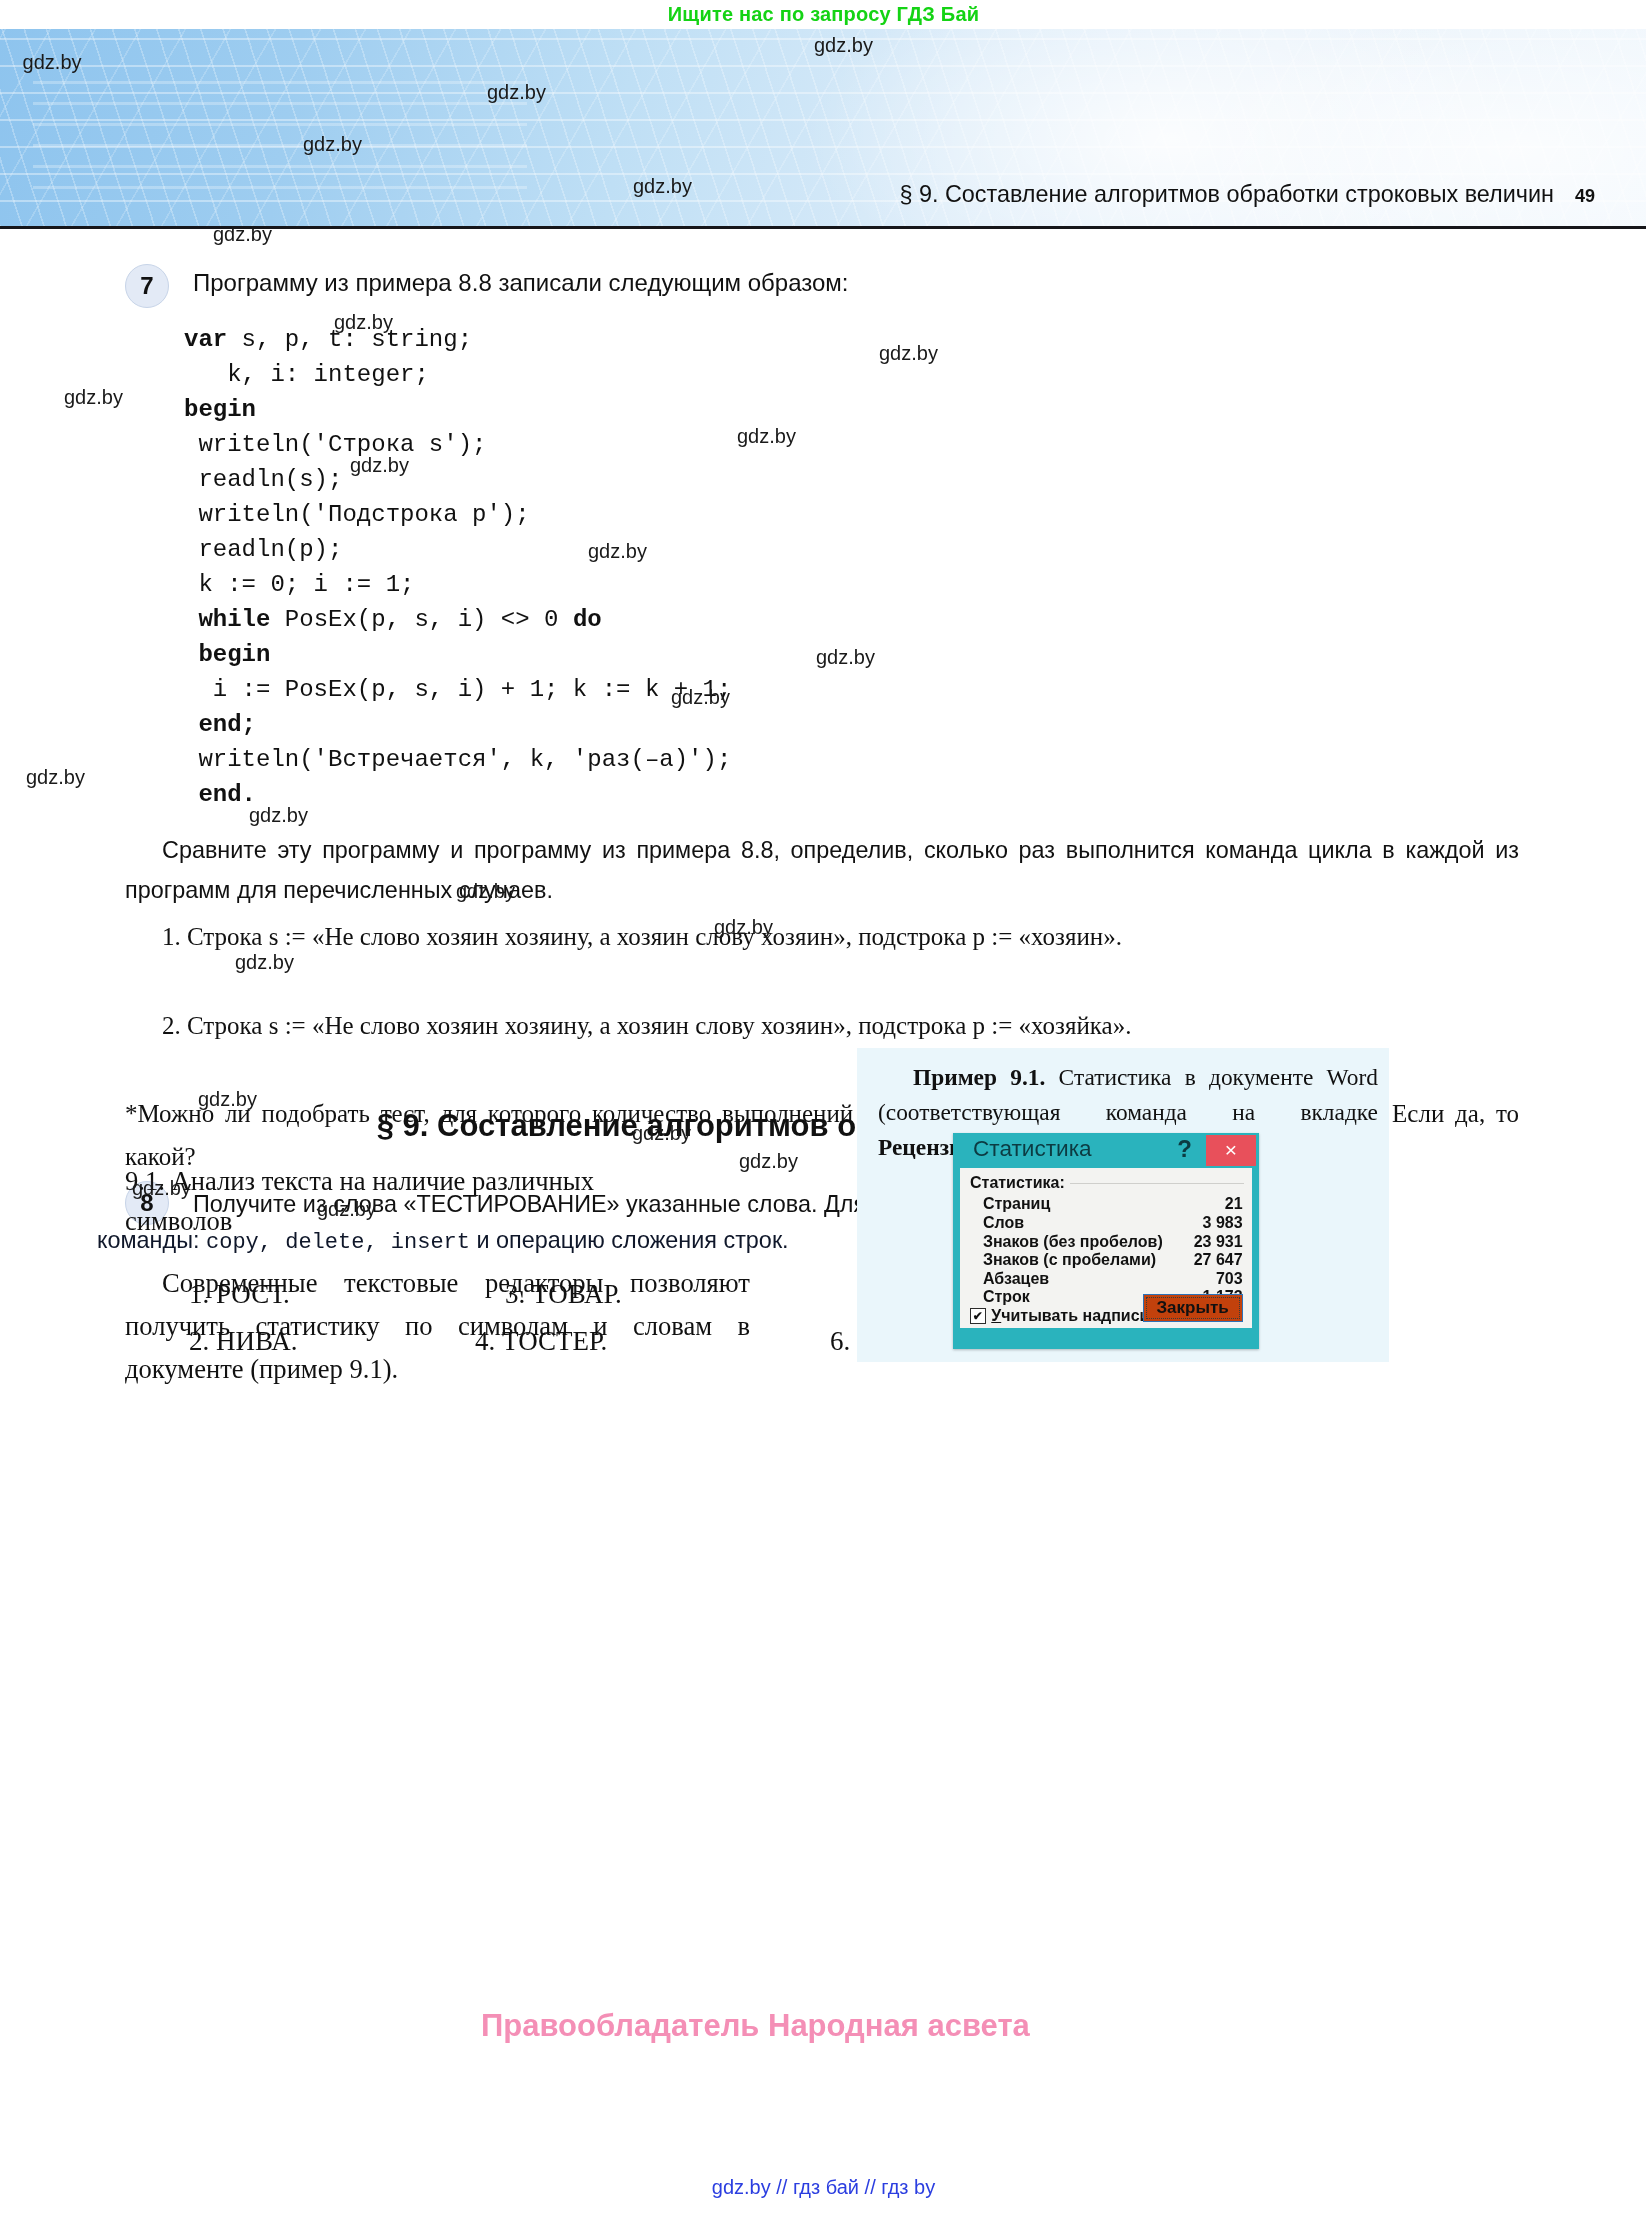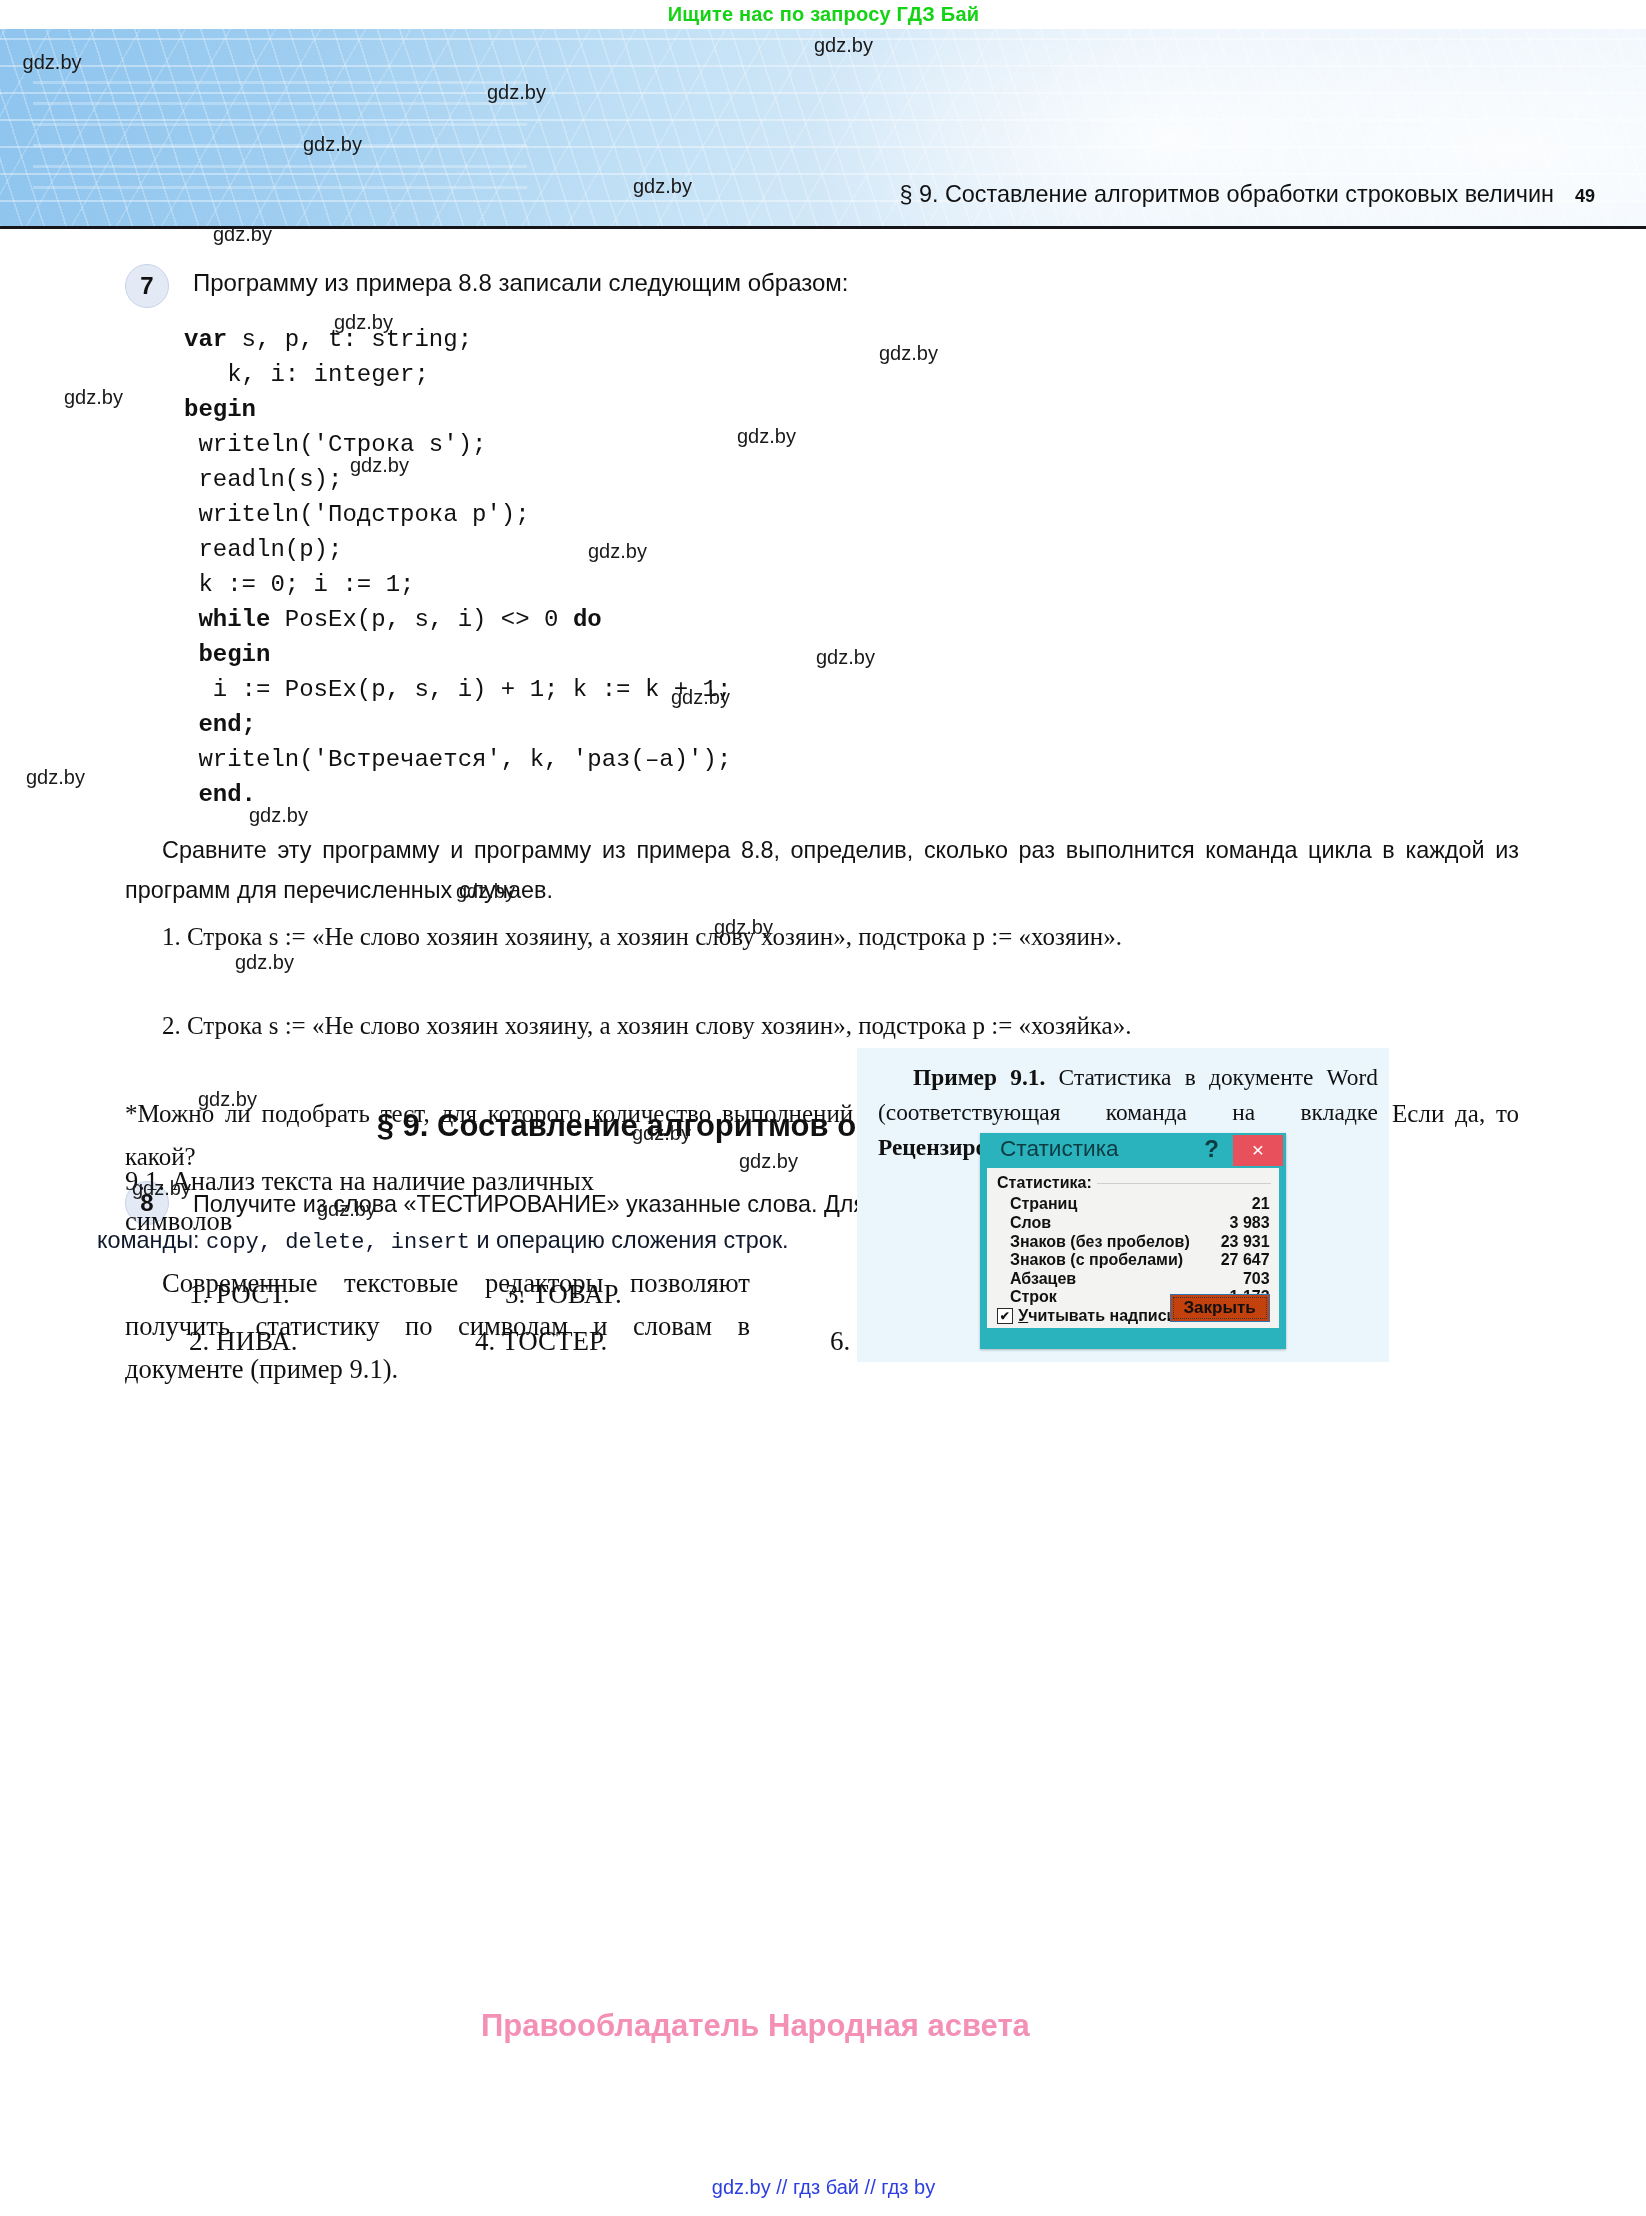--- a/index.html
+++ b/index.html
@@ -123,21 +123,20 @@
     font-family:"Liberation Serif", serif;font-size:23.4px;line-height:35px;color:#111;
     text-align:justify;text-indent:35px;
   }
   #example-caption b{font-weight:bold;}
 
   
   #stat-dialog{
     position:absolute;left:953px;top:903px;width:306px;height:216px;
     background:#2ab3bd;
     box-shadow:0 0.8px 2.4px rgba(0,0,0,.25);
-    margin-left:27px;
   }
   #stat-titlebar{
     position:relative;height:35px;width:100%;
     background:#2ab3bd;
   }
   #stat-title{
     position:absolute;left:20px;top:3.2px;
     font-family:"Liberation Sans", sans-serif;font-size:22.6px;color:#0c3b42;
   }
   #stat-help{

